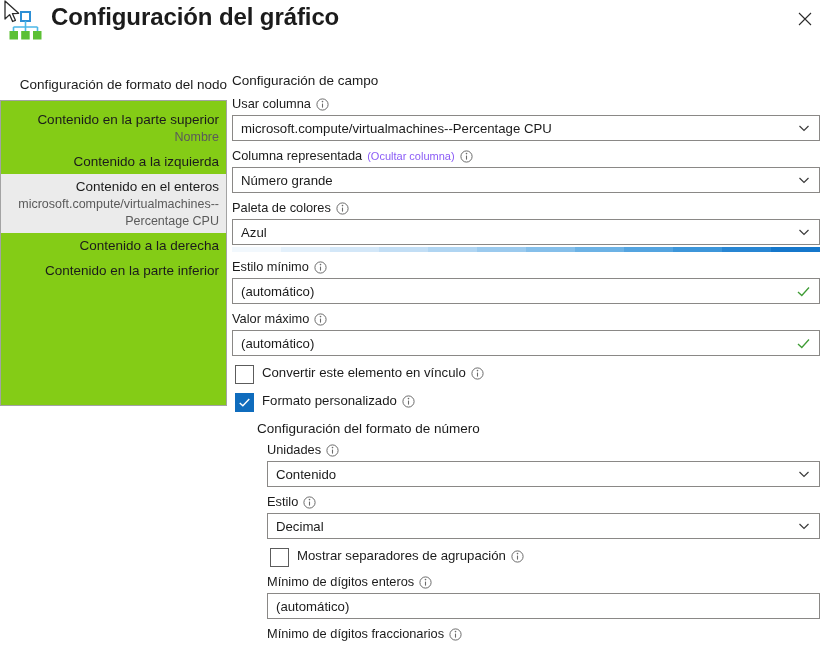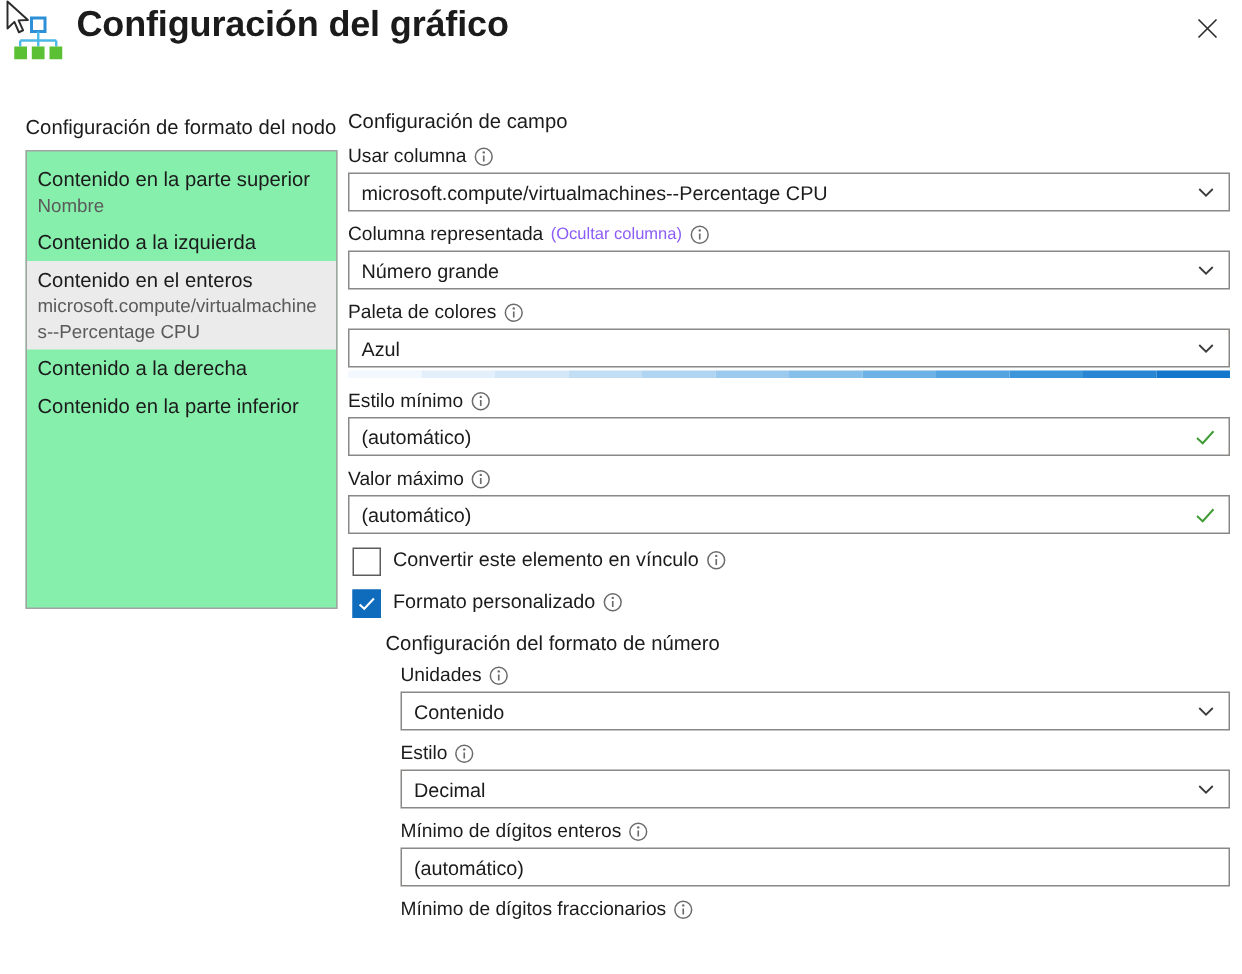--- a/index.html
+++ b/index.html
@@ -44,41 +44,42 @@
     display: flex; align-items: center; justify-content: center;
     cursor: pointer;
     background: transparent;
     border: none;
   }
   .close-btn svg { display: block; }
 
   
   .col-left {
     position: absolute;
-    left: 17px; top: 76px;
-    width: 208px;
+    left: 0; top: 76px;
+    width: 227px;
+    text-align: right;
   }
   .col-right {
     position: absolute;
     left: 232px; top: 72px;
     width: 588px;
   }
 
   .section-title {
     font-size: 13.5px;
     color: #1b1b1b;
     margin: 0 0 7px 0;
     line-height: 17px;
     white-space: nowrap;
   }
 
   
   .listbox {
     border: 1px solid #a3a3a3;
-    background: #86efac;
+    background: #84cc16;
     height: 306px;
     padding: 6px 0 0 0;
     overflow: hidden;
   }
   .list-item {
     padding: 3px 7px 3px 7px;
     font-size: 13.5px;
     line-height: 19px;
     color: #1b1b1b;
     cursor: pointer;
@@ -442,20 +443,33 @@
       </div>
       <div class="control">
         <span class="value">Decimal</span>
         <span class="chev">
           <svg viewBox="0 0 14 14" width="14" height="14">
               <path d="M2.5 5 L7 9.5 L11.5 5" fill="none" stroke="#3b3b3b" stroke-width="1.2"></path>
             </svg>
         </span>
       </div>
 
+      <div class="check-row">
+        <span class="cbox"></span>
+        <span class="check-label">
+          <span>Mostrar separadores de agrupación</span>
+          <span class="info-icon">
+            <svg viewBox="0 0 13 13" width="13" height="13">
+                <circle cx="6.5" cy="6.5" r="5.6" fill="none" stroke="#6b6b6b" stroke-width="1"></circle>
+                <circle cx="6.5" cy="3.6" r="0.8" fill="#6b6b6b"></circle>
+                <path d="M6.5 5.6 L6.5 9.6" stroke="#6b6b6b" stroke-width="1.1"></path>
+              </svg>
+          </span>
+        </span>
+      </div>
 
       <div class="field-label">
         <span>Mínimo de dígitos enteros</span>
         <span class="info-icon">
           <svg viewBox="0 0 13 13" width="13" height="13">
               <circle cx="6.5" cy="6.5" r="5.6" fill="none" stroke="#6b6b6b" stroke-width="1"></circle>
               <circle cx="6.5" cy="3.6" r="0.8" fill="#6b6b6b"></circle>
               <path d="M6.5 5.6 L6.5 9.6" stroke="#6b6b6b" stroke-width="1.1"></path>
             </svg>
         </span>

